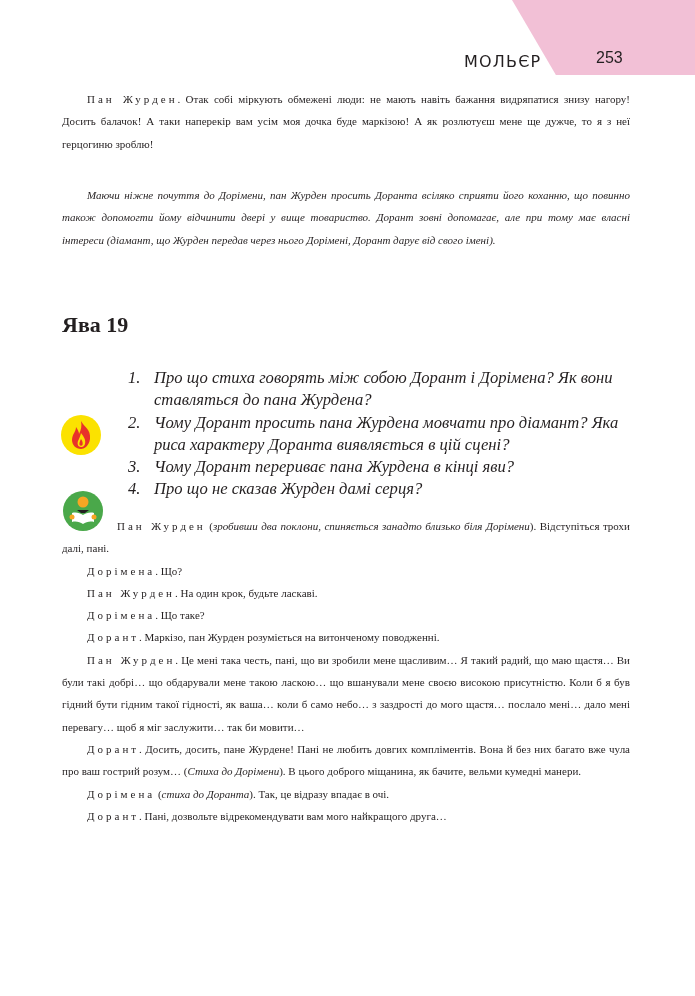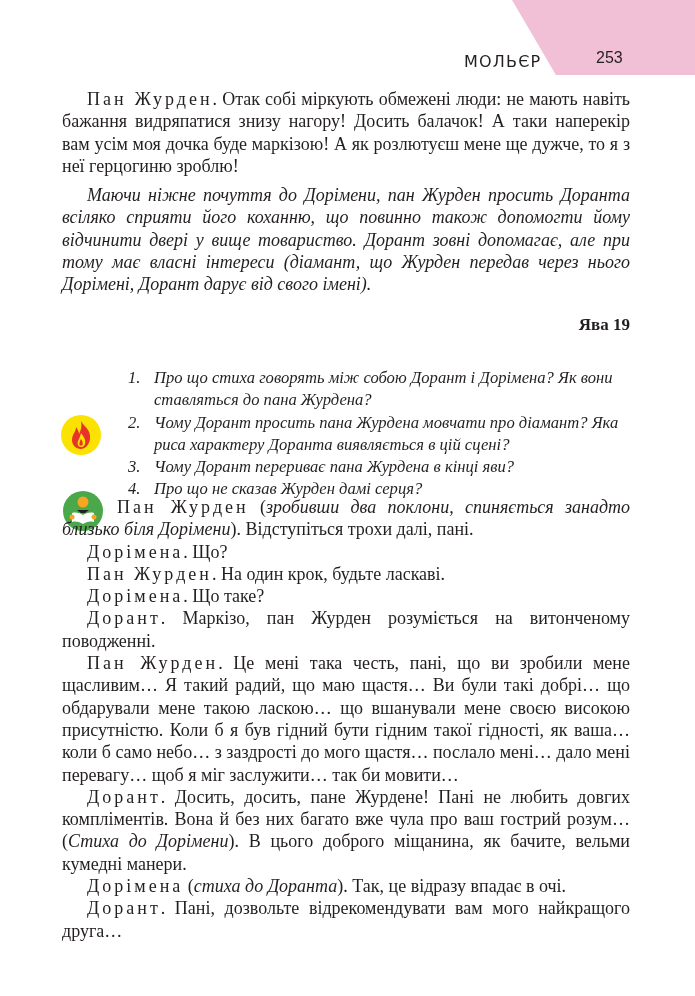--- a/index.html
+++ b/index.html
@@ -18,28 +18,28 @@
     font-size: 16px; letter-spacing: 1.2px; color: #231f20;
   }
   .pagenum {
     position: absolute; top: 49px; left: 596px;
     font-family: "Liberation Sans", "DejaVu Sans", sans-serif;
     font-size: 16px; color: #231f20;
   }
   .text {
     position: absolute; left: 62px; width: 568px;
     font-family: "Liberation Serif", "DejaVu Serif", serif;
-    font-size: 18px; line-height: 22.3px; text-align: justify;
+    font-size: 11px; line-height: 22.3px; text-align: justify;
   }
   .p { margin: 0; text-indent: 25px; }
   .sp { letter-spacing: 3px; }
   .it { font-style: italic; }
   .heading {
-    position: absolute; left: 62px; width: 568px; text-align: right;
-    font-family: "Liberation Serif", "DejaVu Serif", serif; font-size: 17px;
+    position: absolute; left: 62px; width: 568px; text-align: left;
+    font-family: "Liberation Serif", "DejaVu Serif", serif; font-size: 22px;
   }
   .heading .t { font-weight: bold; display: block; line-height: 22px; }
   .heading .s { font-style: italic; display: block; line-height: 22px; }
   .questions {
     position: absolute; left: 128px; width: 510px; margin: 0; padding: 0; list-style: none;
     font-family: "Liberation Serif", "DejaVu Serif", serif; font-style: italic;
     font-size: 16.6px; line-height: 22.3px;
   }
   .questions li { position: relative; padding-left: 26px; }
   .questions li .n { position: absolute; left: 0; }
@@ -81,21 +81,21 @@
 <svg class="icon" style="left:63px; top:491px;" width="40" height="40" viewBox="0 0 40 40">
   <circle cx="20" cy="20" r="20" fill="#4aa84a"></circle>
   <circle cx="20" cy="11" r="5.5" fill="#f6a623"></circle>
   <path d="M14 19 L26 19 L22 22 L18 22 Z" fill="#231f20"></path>
   <path d="M9 22 C13 21 17 22 20 24 C23 22 27 21 31 22 L31 31 C27 30 23 31 20 33 C17 31 13 30 9 31 Z" fill="#ffffff"></path>
   <circle cx="9" cy="26" r="2.5" fill="#f6a623"></circle>
   <circle cx="31" cy="26" r="2.5" fill="#f6a623"></circle>
 </svg>
 
 <div class="text" style="top:496px;">
-  <p class="p" style="text-indent:55px;"><span class="sp">Пан Журден</span><span> (</span><span class="it">зробивши два поклони, спиняється занадто близько біля Дорімени</span><span>). Відступіться трохи далі, пані.</span></p>
+  <p class="p" style="text-indent:55px;margin-top:19px;"><span class="sp">Пан Журден</span><span> (</span><span class="it">зробивши два поклони, спиняється занадто близько біля Дорімени</span><span>). Відступіться трохи далі, пані.</span></p>
   <p class="p"><span class="sp">Дорімена</span><span>. Що?</span></p>
   <p class="p"><span class="sp">Пан Журден</span><span>. На один крок, будьте ласкаві.</span></p>
   <p class="p"><span class="sp">Дорімена</span><span>. Що таке?</span></p>
   <p class="p"><span class="sp">Дорант</span><span>. Маркізо, пан Журден розуміється на витонченому поводженні.</span></p>
   <p class="p"><span class="sp">Пан Журден</span><span>. Це мені така честь, пані, що ви зробили мене щасливим… Я такий радий, що маю щастя… Ви були такі добрі… що обдарували мене такою ласкою… що вшанували мене своєю високою присутністю. Коли б я був гідний бути гідним такої гідності, як ваша… коли б само небо… з заздрості до мого щастя… послало мені… дало мені перевагу… щоб я міг заслужити… так би мовити…</span></p>
   <p class="p"><span class="sp">Дорант</span><span>. Досить, досить, пане Журдене! Пані не любить довгих компліментів. Вона й без них багато вже чула про ваш гострий розум… (</span><span class="it">Стиха до Дорімени</span><span>). В цього доброго міщанина, як бачите, вельми кумедні манери.</span></p>
   <p class="p"><span class="sp">Дорімена</span><span> (</span><span class="it">стиха до Доранта</span><span>). Так, це відразу впадає в очі.</span></p>
   <p class="p"><span class="sp">Дорант</span><span>. Пані, дозвольте відрекомендувати вам мого найкращого друга…</span></p>
 </div>
 

